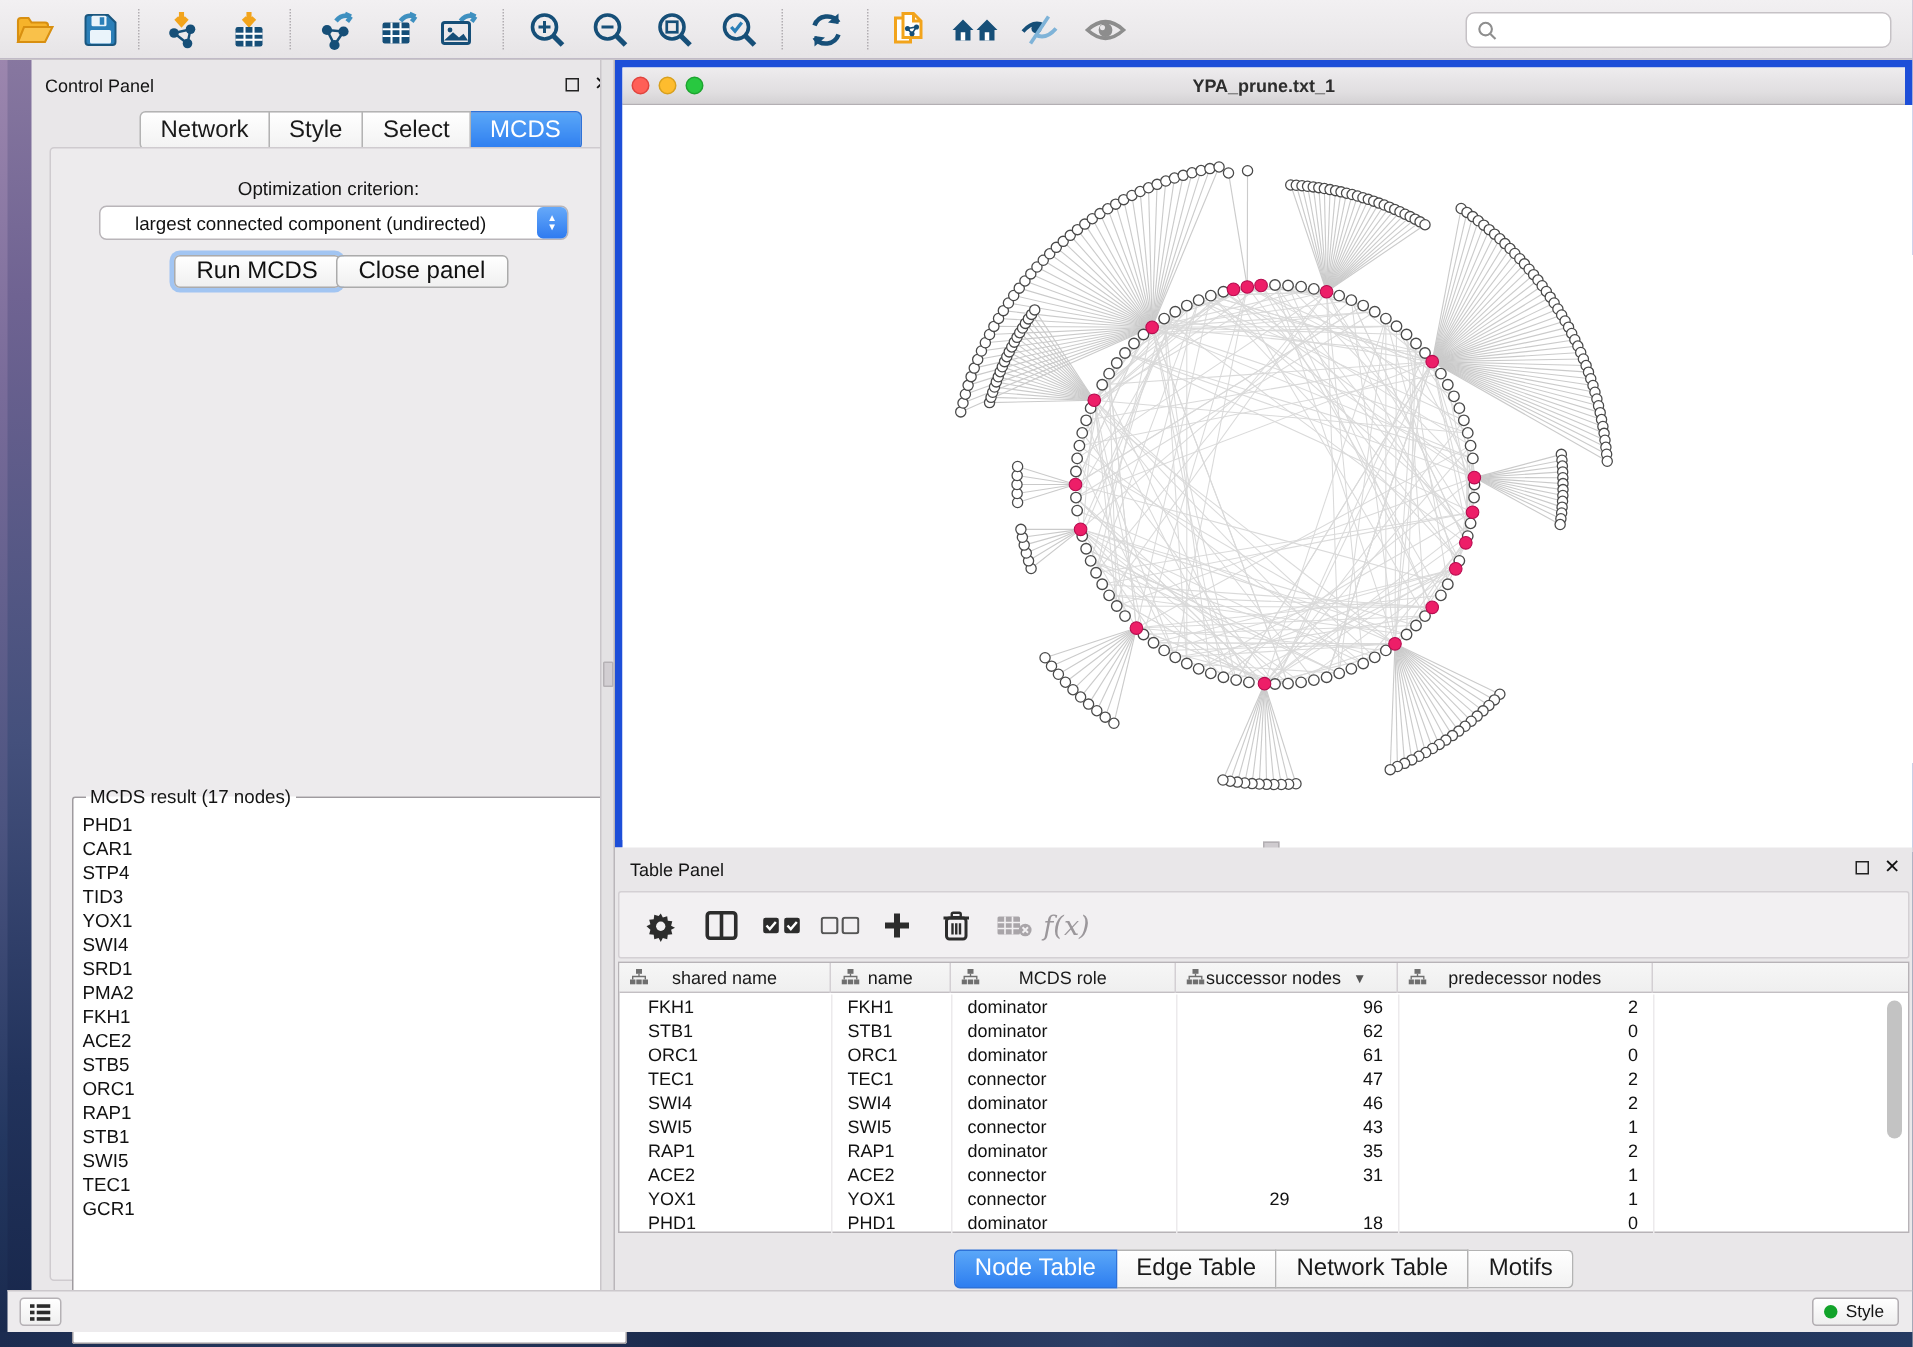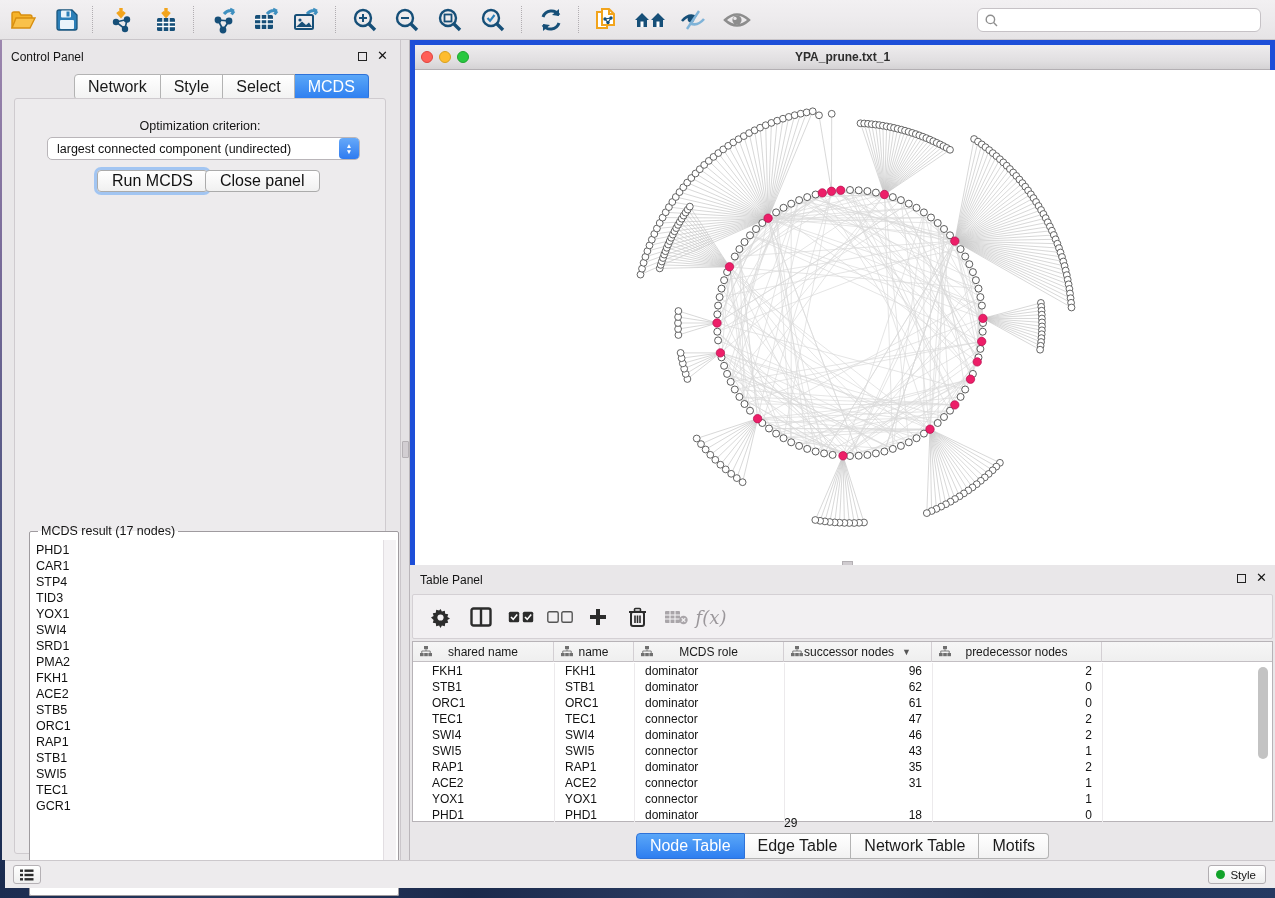--- a/index.html
+++ b/index.html
@@ -22,37 +22,37 @@
   #searchbox { position:absolute; left:977px; top:8px; width:284px; height:24px; background:#fff;
     border:1px solid #c6c2c6; border-radius:6px; display:flex; align-items:center; padding-left:7px; }
   #searchbox input { border:none; outline:none; flex:1; font:12px "Liberation Sans",sans-serif; background:transparent; margin-left:5px; }
 
   
   #leftstrip { left:0; top:40px; width:5px; height:848px; background:linear-gradient(180deg,#9c86ae 0%,#7a6c9a 25%,#4c5480 60%,#233760 85%,#1a2a4e 100%); }
   #botstrip { left:0; top:888px; width:1275px; height:10px;
     background:linear-gradient(90deg,#1c2c50 0%,#27395e 18%,#1b2a4c 37%,#2d3f66 58%,#1e3054 78%,#253a62 100%); }
 
   
-  #cpanel { left:2px; top:40px; width:445px; height:820px; background:#e9e7e9; border-right:1px solid #c2bec2; }
+  #cpanel { left:21px; top:40px; width:445px; height:820px; background:#e9e7e9; border-right:1px solid #c2bec2; }
   .panel-title { font-size:12px; color:#141414; }
   .win-float { width:9px; height:9px; border:1.5px solid #222; display:inline-block; }
   .win-close { font-size:13px; font-weight:bold; color:#111; line-height:10px; }
 
   .segctl { display:flex; }
   .seg { height:21px; padding:12px 13px; background:linear-gradient(180deg,#ffffff,#f2f2f2);
     border:1px solid #b3b3b3; border-left:none; font-size:16px; display:flex; align-items:center; color:#1a1a1a; }
   .seg.first { border-left:1px solid #b3b3b3; border-radius:4px 0 0 4px; }
   .seg.last { border-radius:0 4px 4px 0; }
   .seg.active { background:linear-gradient(180deg,#5aa7f8,#2e7ef0); border-color:#2e72d8; color:#fff; }
 
   #cp-inner { left:12px; top:58px; width:372px; height:756px; background:#edebed; border:1px solid #cfcbcf; border-radius:3px; }
   #opt-label { width:100%; text-align:center; top:20px; font-size:12.5px; color:#141414; }
   #criterion { left:32px; top:38px; width:313px; height:23px; background:#fff; border:1px solid #b9b5b9; border-radius:5px;
     display:flex; align-items:center; }
-  #criterion .val { flex:1; padding-left:9px; font-size:12.5px; color:#111; white-space:nowrap; }
+  #criterion .val { flex:1; padding-left:23px; font-size:12.5px; color:#111; white-space:nowrap; }
   #criterion .stepper { width:20px; height:21px; margin-right:0px; background:linear-gradient(180deg,#66a9f9,#2f7bf0);
     border-radius:4px; display:flex; flex-direction:column; align-items:center; justify-content:center; color:#fff; }
   #criterion .stepper span { font-size:6.5px; line-height:6px; }
 
   .pushbtn { position:absolute; height:22px; background:linear-gradient(180deg,#ffffff,#f0f0f0);
     border:1px solid #ababab; border-radius:4px; font-size:16px; color:#111;
     display:flex; align-items:center; justify-content:center; padding:0 14px; }
   #run-btn { left:82px; top:71px; box-shadow:0 0 0 3px rgba(100,165,245,.55); }
   #close-btn { left:190px; top:71px; }
 
@@ -1256,21 +1256,21 @@
             <div class="tcell" style="width:141px; padding-left:19px;">ACE2</div>
             <div class="tcell" style="width:80px; padding-left:11px;">ACE2</div>
             <div class="tcell" style="width:150px; padding-left:11px;">connector</div>
             <div class="tcell" style="width:148px; text-align:right; padding-right:10px;">31</div>
             <div class="tcell" style="width:170px; text-align:right; padding-right:10px;">1</div>
           </div>
           <div class="trow">
             <div class="tcell" style="width:141px; padding-left:19px;">YOX1</div>
             <div class="tcell" style="width:80px; padding-left:11px;">YOX1</div>
             <div class="tcell" style="width:150px; padding-left:11px;">connector</div>
-            <div class="tcell" style="width:148px; text-align:left; padding-right:10px;margin-top:24px;">29</div>
+            <div class="tcell" style="width:148px; text-align:center; padding-right:10px;">29</div>
             <div class="tcell" style="width:170px; text-align:right; padding-right:10px;">1</div>
           </div>
           <div class="trow">
             <div class="tcell" style="width:141px; padding-left:19px;">PHD1</div>
             <div class="tcell" style="width:80px; padding-left:11px;">PHD1</div>
             <div class="tcell" style="width:150px; padding-left:11px;">dominator</div>
             <div class="tcell" style="width:148px; text-align:right; padding-right:10px;">18</div>
             <div class="tcell" style="width:170px; text-align:right; padding-right:10px;">0</div>
           </div>
         </div>

